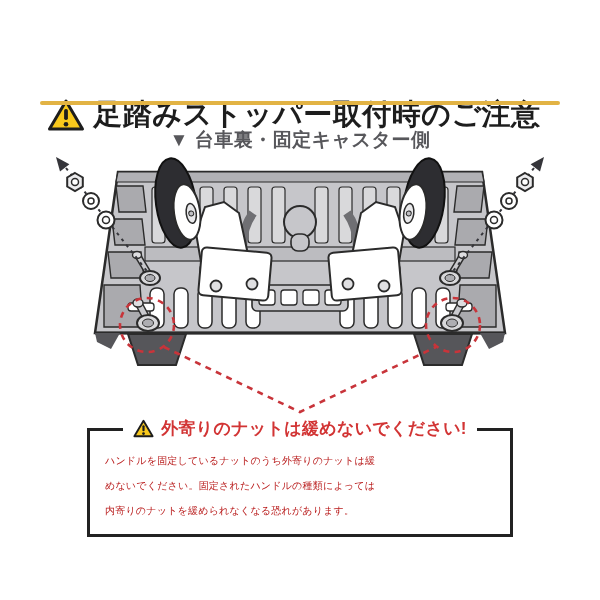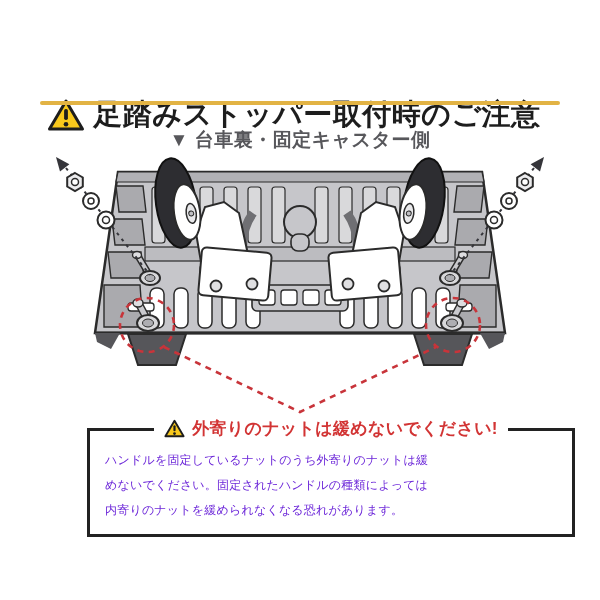--- a/index.html
+++ b/index.html
@@ -23,36 +23,36 @@
   }
   
   .caption{
     position:absolute;top:127px;left:0;right:0;text-align:center;
     font-size:19px;color:#57575b;font-weight:700;letter-spacing:0.5px;
   }
   
   .illustration{position:absolute;top:155px;left:0;}
   
   .warn-box{
-    position:absolute;left:87px;top:428px;width:488px;height:109px;
+    position:absolute;left:87px;top:428px;width:426px;height:109px;
     border:3px solid #222222;box-sizing:border-box;background:#ffffff;
   }
   .warn-title-row{
     position:absolute;top:-14px;left:0;right:0;
     display:flex;justify-content:center;
   }
   .warn-title-inner{
     background:#ffffff;display:flex;align-items:center;gap:7px;padding:0 10px;
   }
   .warn-title-text{
     font-size:17px;font-weight:700;color:#d23434;white-space:nowrap;
     letter-spacing:0.3px;
   }
   .warn-body{
-    margin:17px 29px 0 15px;font-size:12px;line-height:25px;color:#6d28d9;
+    margin:17px 29px 0 15px;font-size:10px;line-height:25px;color:#b91c1c;
     white-space:pre-line;letter-spacing:0.2px;
   }
 </style>
 </head>
 <body>
 
 <div class="header-row">
   <svg width="38" height="34" viewBox="0 0 38 34">
     <path d="M19 3 L35.5 31 L2.5 31 Z" fill="#f8c81c" stroke="#1d1d1d" stroke-width="3" stroke-linejoin="round"></path>
     <rect x="17.1" y="11" width="3.8" height="11" rx="1.8" fill="#1d1d1d"></rect>

